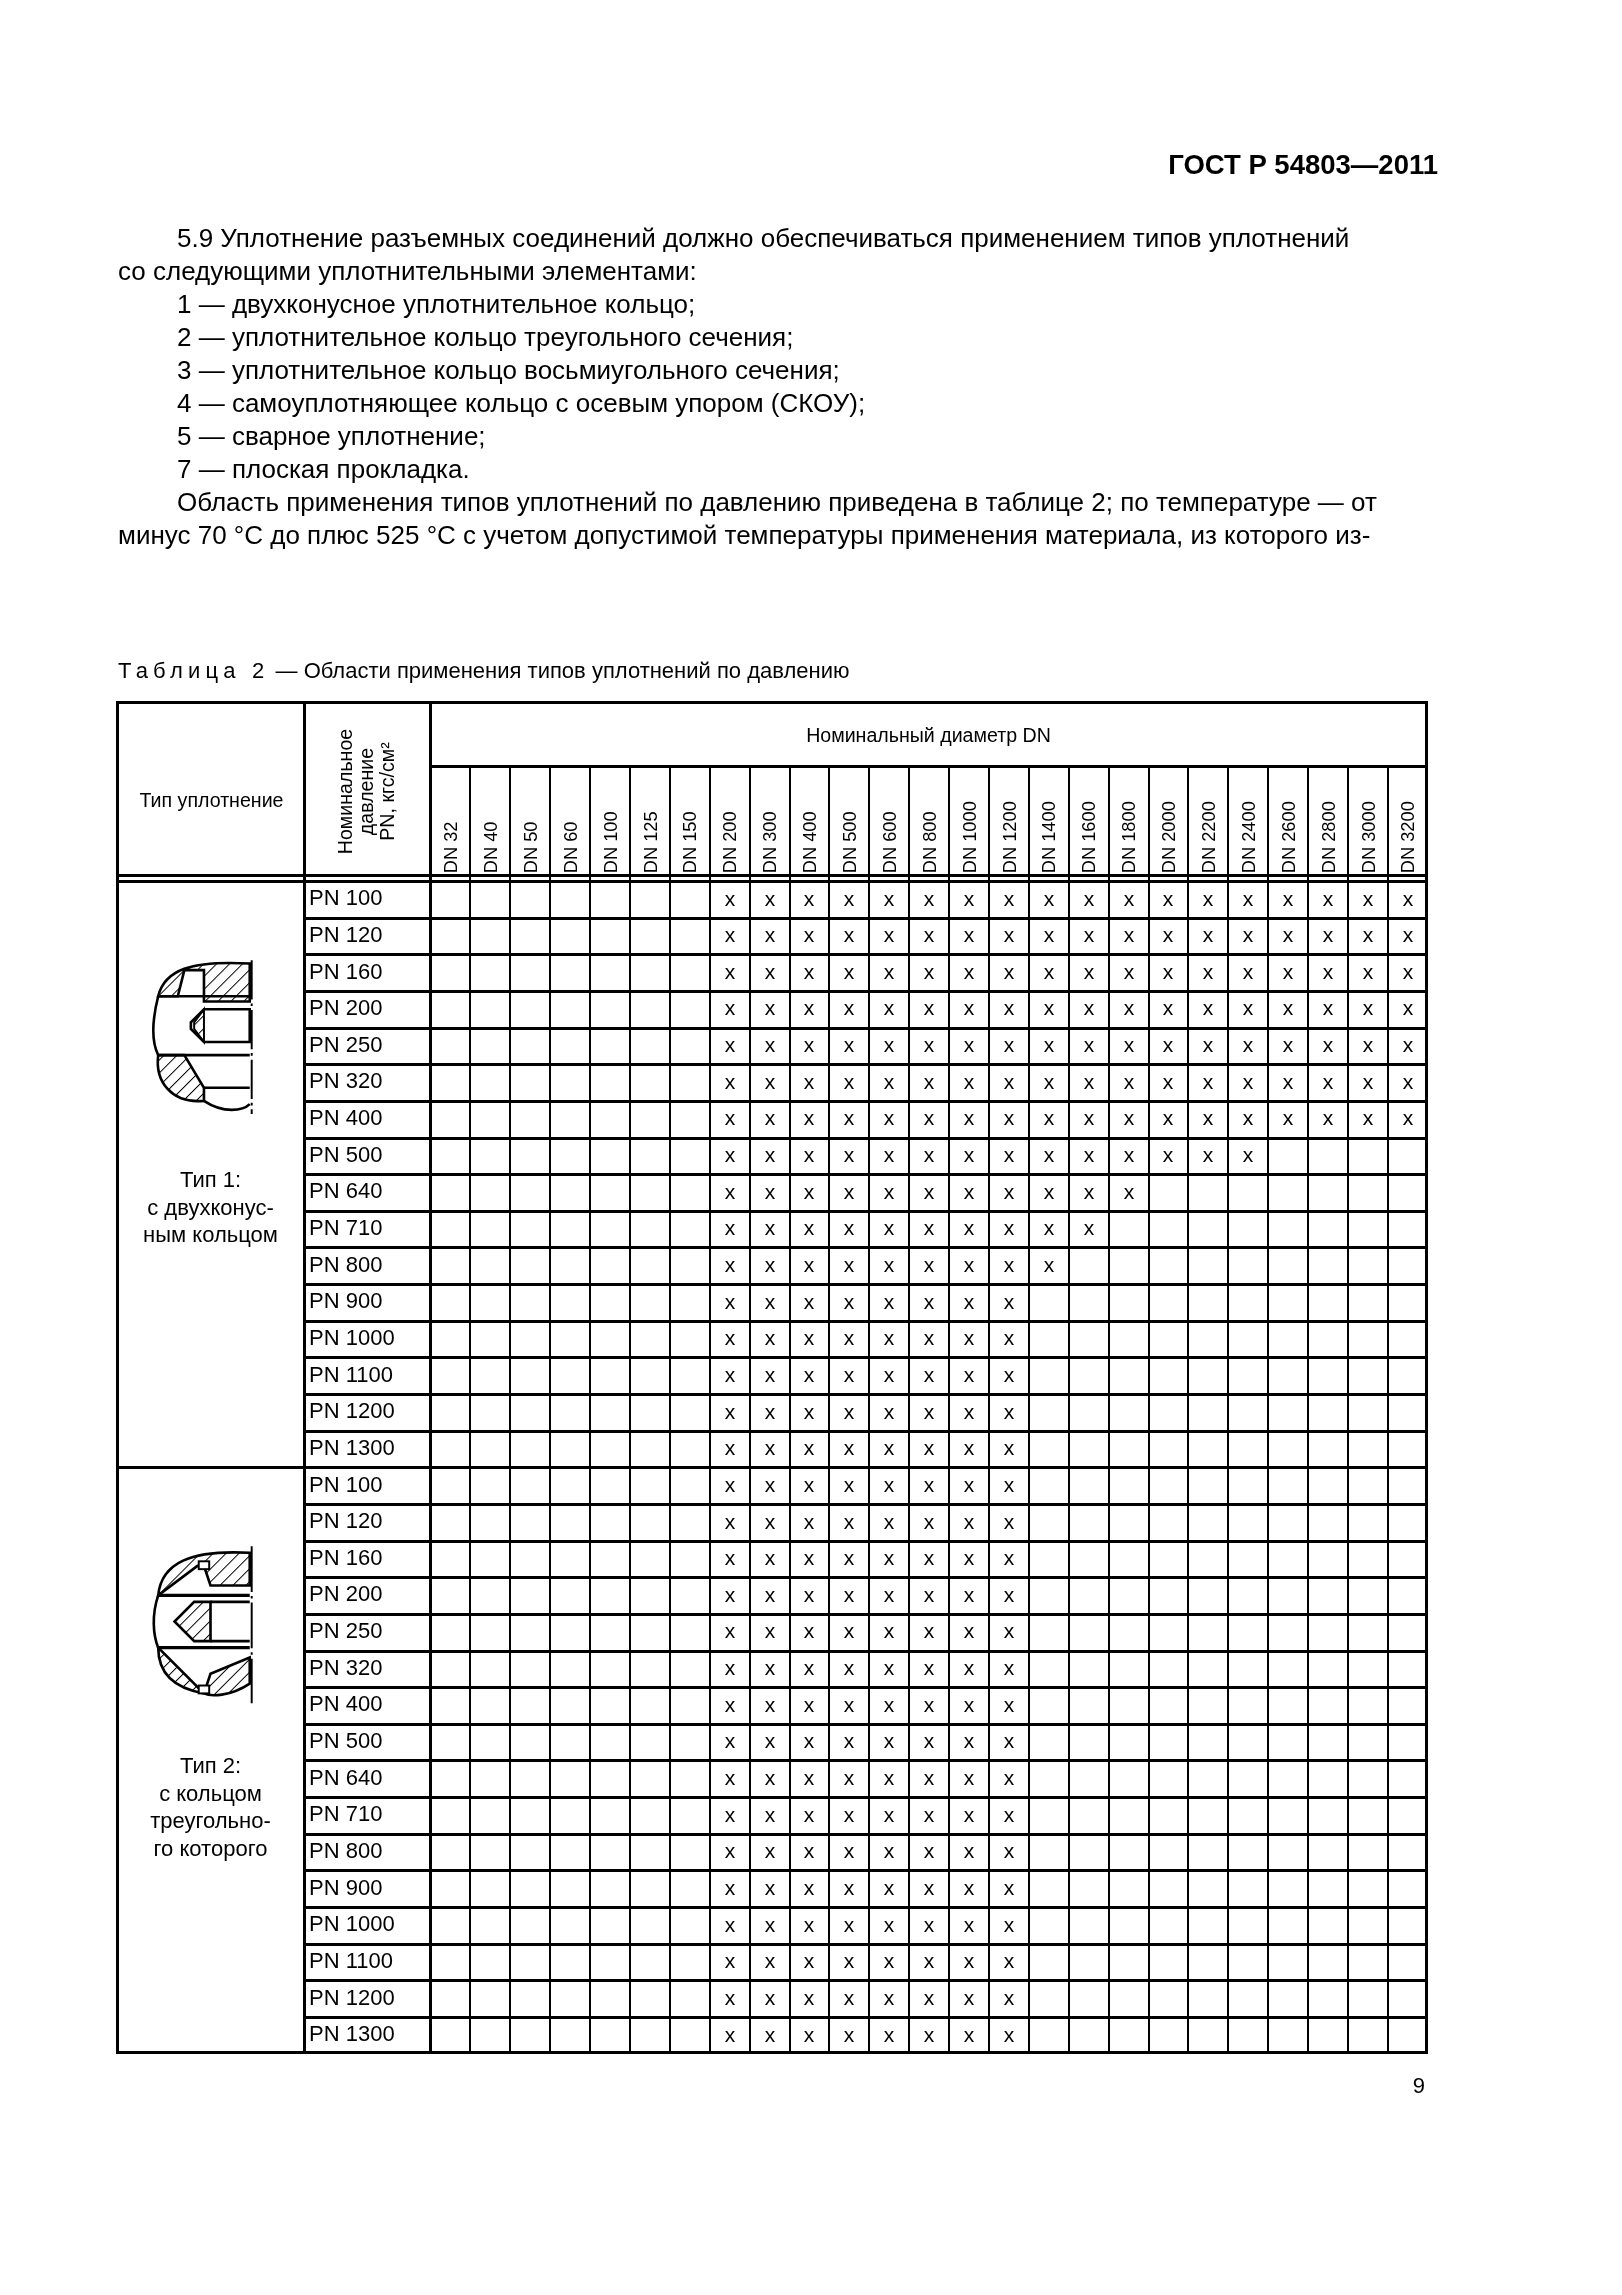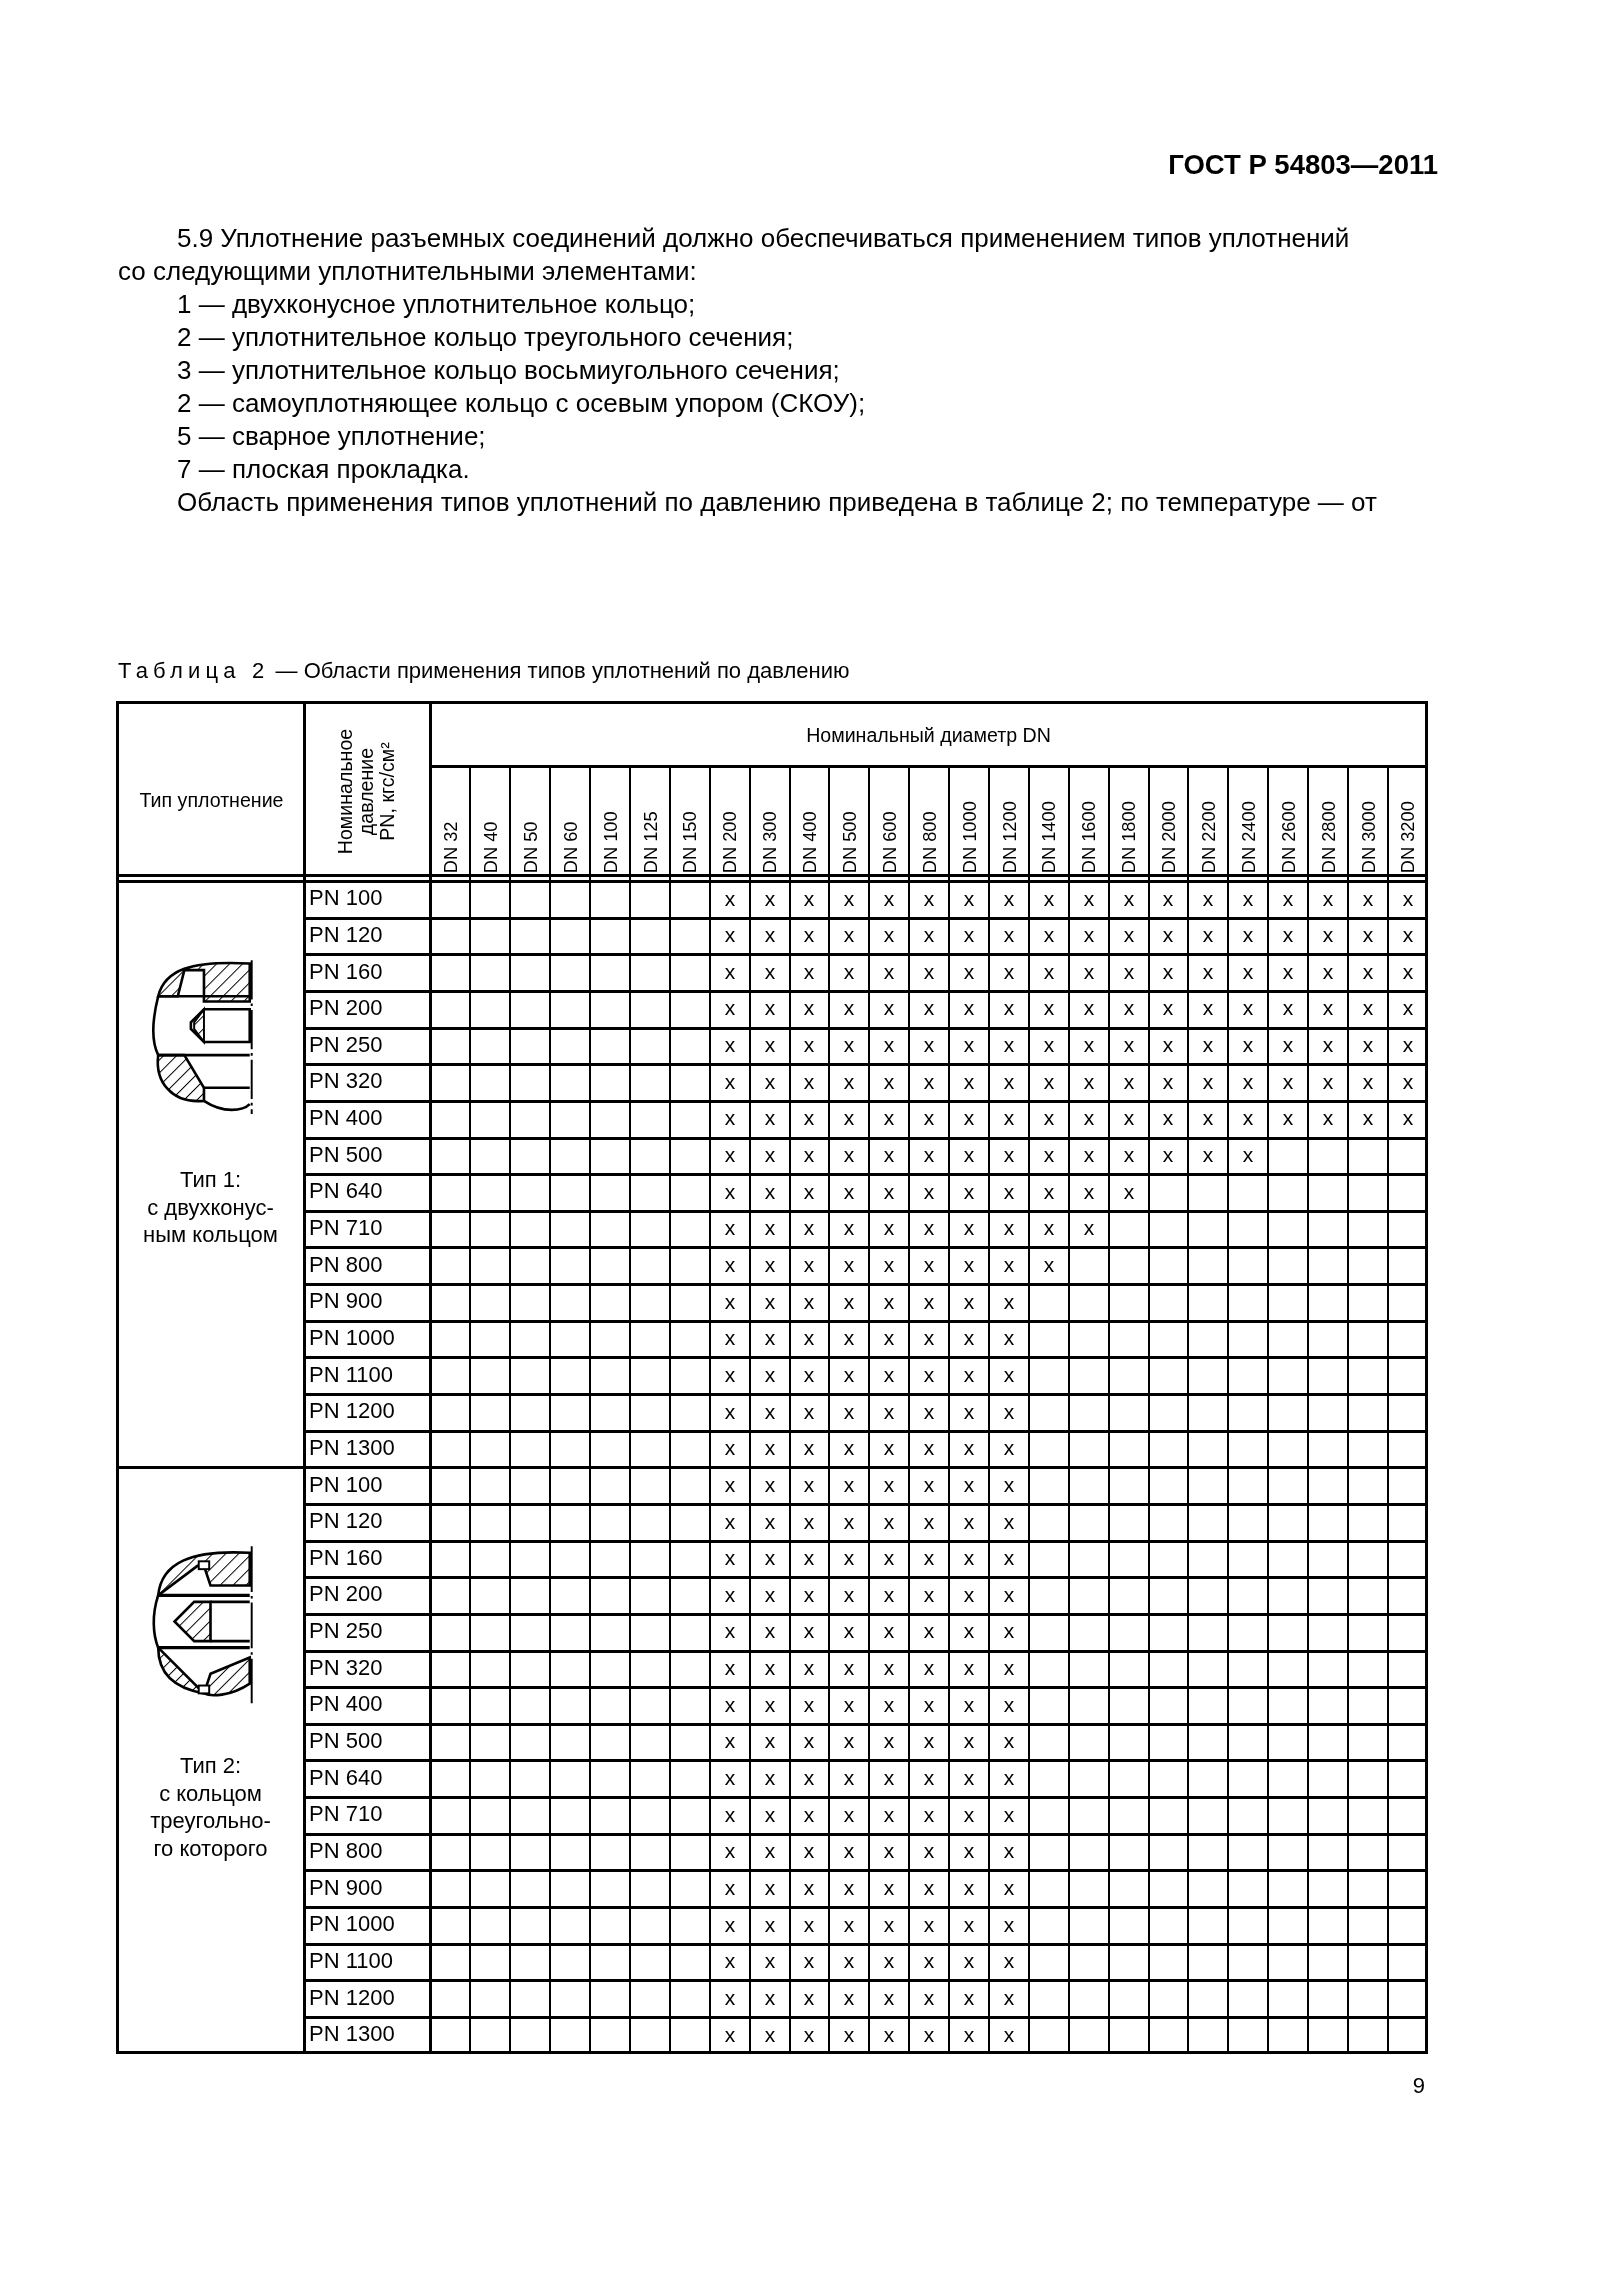--- a/index.html
+++ b/index.html
@@ -27,24 +27,25 @@
 <body>
 
 <div id="doc-header">ГОСТ Р 54803—2011</div>
 
 <div class="para" style="top:222px;">
   <span class="indent">5.9 Уплотнение разъемных соединений должно обеспечиваться применением типов уплотнений</span>
   <span>со следующими уплотнительными элементами:</span>
   <span class="indent">1 — двухконусное уплотнительное кольцо;</span>
   <span class="indent">2 — уплотнительное кольцо треугольного сечения;</span>
   <span class="indent">3 — уплотнительное кольцо восьмиугольного сечения;</span>
-  <span class="indent">2 — самоуплотняющее кольцо с осевым упором (СКОУ);</span>
+  <span class="indent">4 — самоуплотняющее кольцо с осевым упором (СКОУ);</span>
   <span class="indent">5 — сварное уплотнение;</span>
   <span class="indent">7 — плоская прокладка.</span>
   <span class="indent">Область применения типов уплотнений по давлению приведена в таблице 2; по температуре — от</span>
+  <span>минус 70 °С до плюс 525 °С с учетом допустимой температуры применения материала, из которого из-</span>
 </div>
 
 <div id="table-caption">
   <span class="spaced">Таблица 2</span><span> — Области применения типов уплотнений по давлению</span>
 </div>
 
 <div id="seal-table">
     <div class="vline" style="left:184px;top:-3.3px;width:3.3px;height:1353px;"></div>
     <div class="vline" style="left:310px;top:-3.3px;width:3.3px;height:1353px;"></div>
     <div class="hline" style="left:311px;top:61px;width:997px;height:2.6px;"></div>

